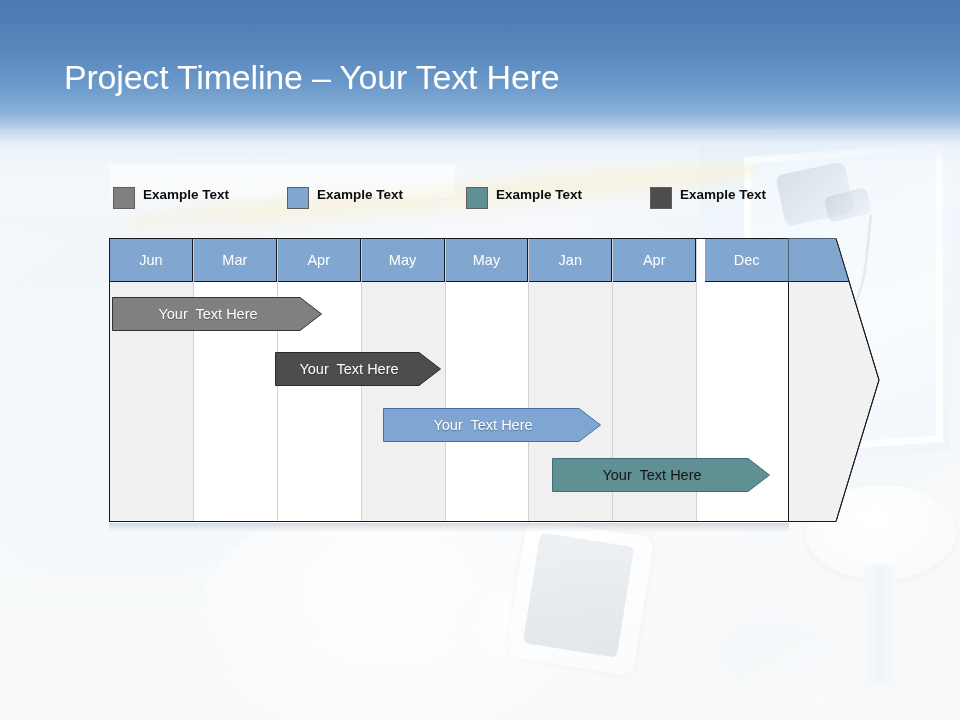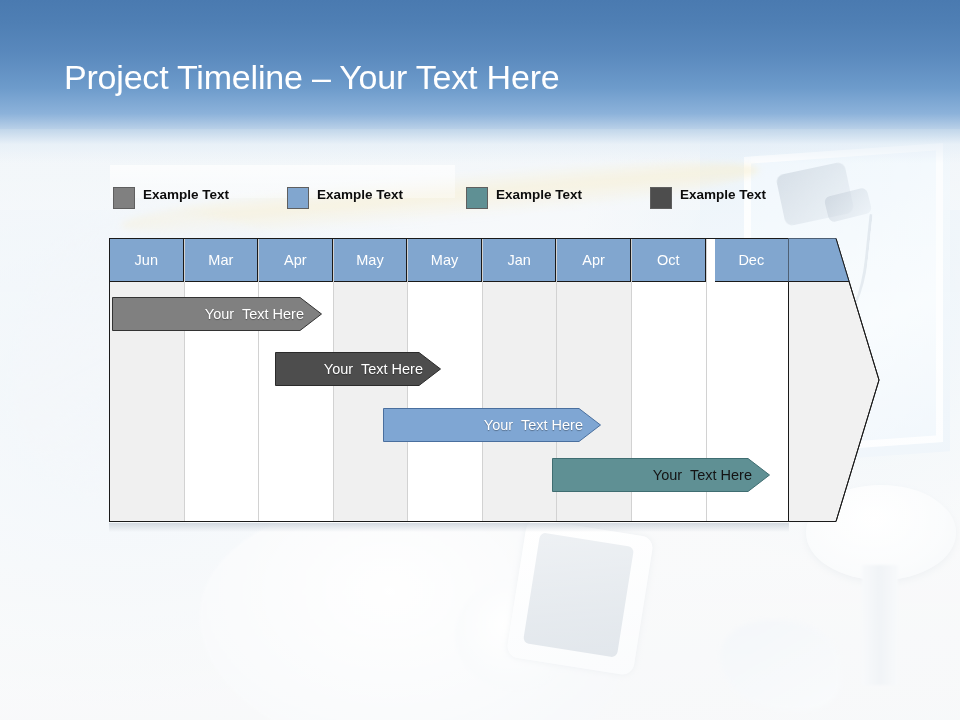--- a/index.html
+++ b/index.html
@@ -258,21 +258,21 @@
     position: absolute;
     height: 34px;
     display: flex;
     align-items: center;
   }
   .bar svg { position: absolute; left: 0; top: 0; }
   .bar-label {
     position: relative;
     z-index: 2;
     width: 100%;
-    text-align: right;
+    text-align: center;
     padding-right: 18px;
     box-sizing: border-box;
     font-size: 14.5px;
     white-space: pre;
   }
   .bar-label.light { color: #ffffff; text-shadow: 0 1px 1px rgba(0,0,0,.35); }
   .bar-label.dark  { color: #141414; }
 
   
   .chart-reflect {
@@ -349,23 +349,20 @@
         <div class="col">
           <div class="col-head">May</div>
         </div>
         <div class="col shaded">
           <div class="col-head">Jan</div>
         </div>
         <div class="col shaded">
           <div class="col-head">Apr</div>
         </div>
         <div class="col">
-          <div class="col-head">Oct</div>
-        </div>
-        <div class="col">
           <div class="col-head">Dec</div>
         </div>
       </div>
   </div>
 
   <div class="chart-arrow">
     <svg width="92" height="284" viewBox="0 0 92 284">
       <path d="M0,0 L0,43 L48,43 L48,0 Z" fill="#81a6cf"></path>
       <path d="M0.5,0.5 L48,0.5 L91,142 L48,283.5 L0.5,283.5 Z" fill="#f1f1f1" stroke="#1a1a1a" stroke-width="1"></path>
       <path d="M0.5,0.5 L48,0.5 L61.5,44 L0.5,44 Z" fill="#81a6cf" stroke="none"></path>

